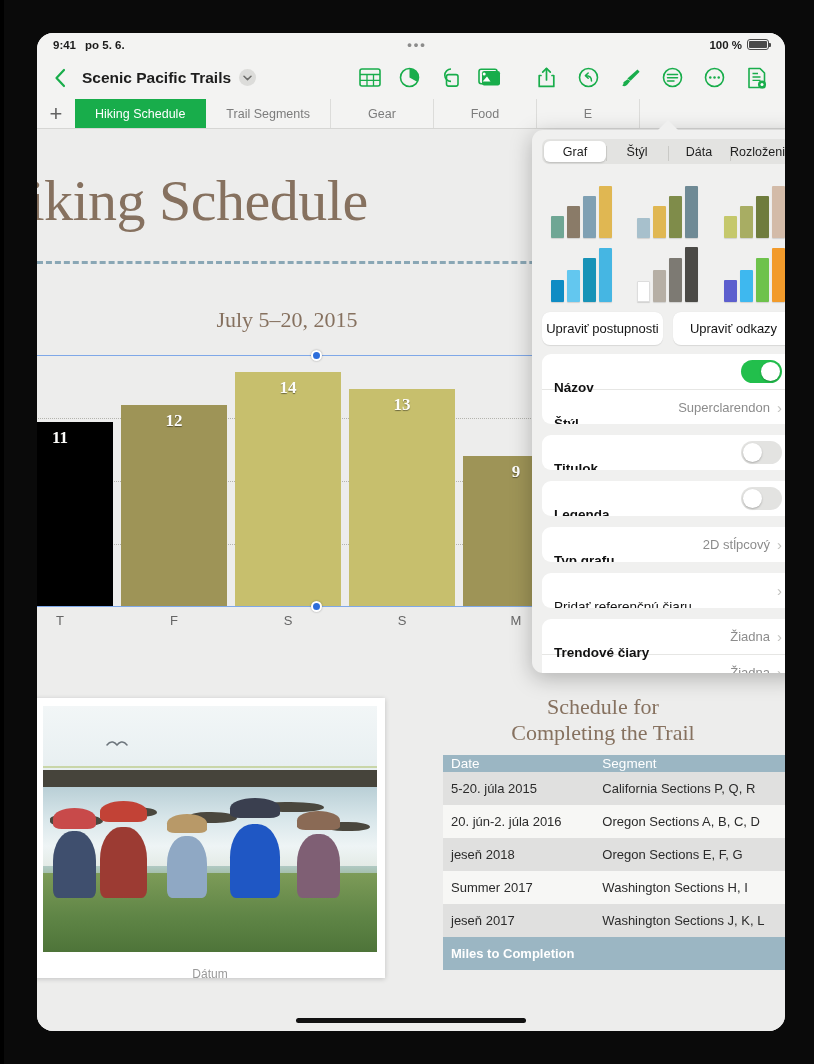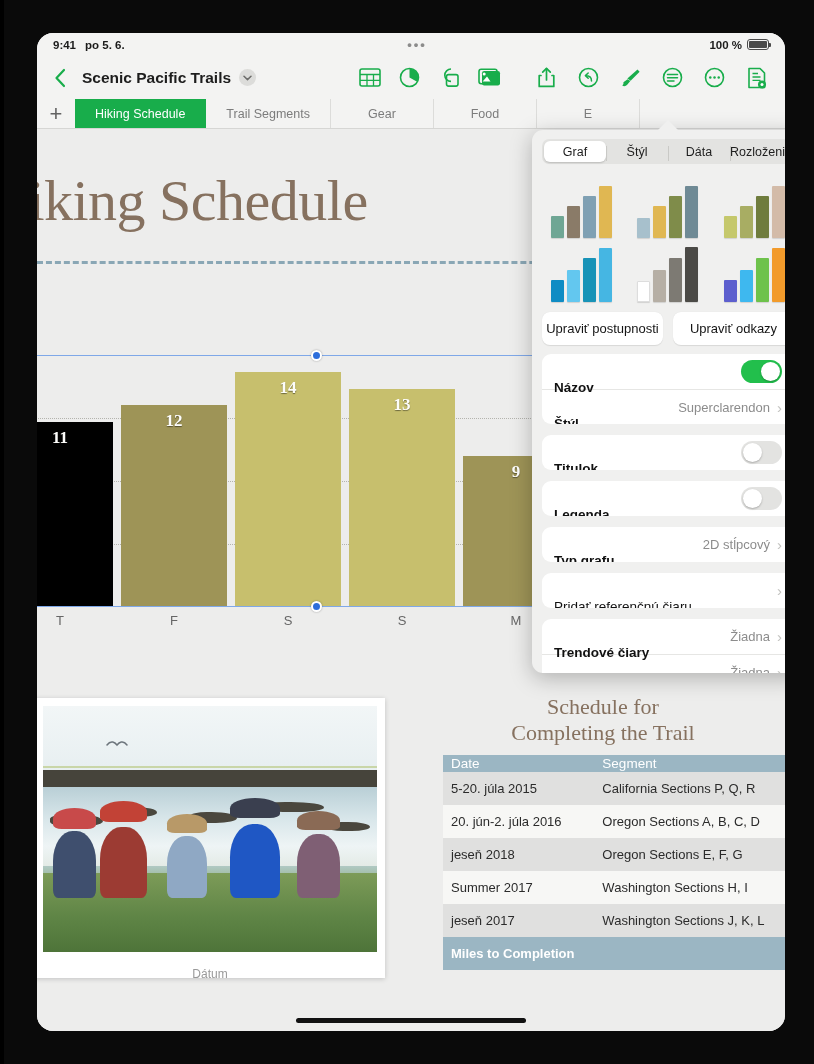--- a/index.html
+++ b/index.html
@@ -396,20 +396,21 @@
       <div class="tab">Trail Segments</div>
       <div class="tab">Gear</div>
       <div class="tab">Food</div>
       <div class="tab">E</div>
     </div>
 
     <div class="canvas">
 
       <div class="sheet-title">Hiking Schedule</div>
       <div class="dashed-rule"></div>
+      <div class="chart-subtitle">July 5–20, 2015</div>
 
       <div class="chart-frame">
         <div class="gridline" style="top:63px"></div>
         <div class="gridline" style="top:126px"></div>
         <div class="gridline" style="top:189px"></div>
         <div class="plot" id="plot">
             <div class="bar-wrap">
               <div class="bar" style="height: 73.3333%; background: #000000;">
                 <div class="bar-val">11</div>
               </div>

